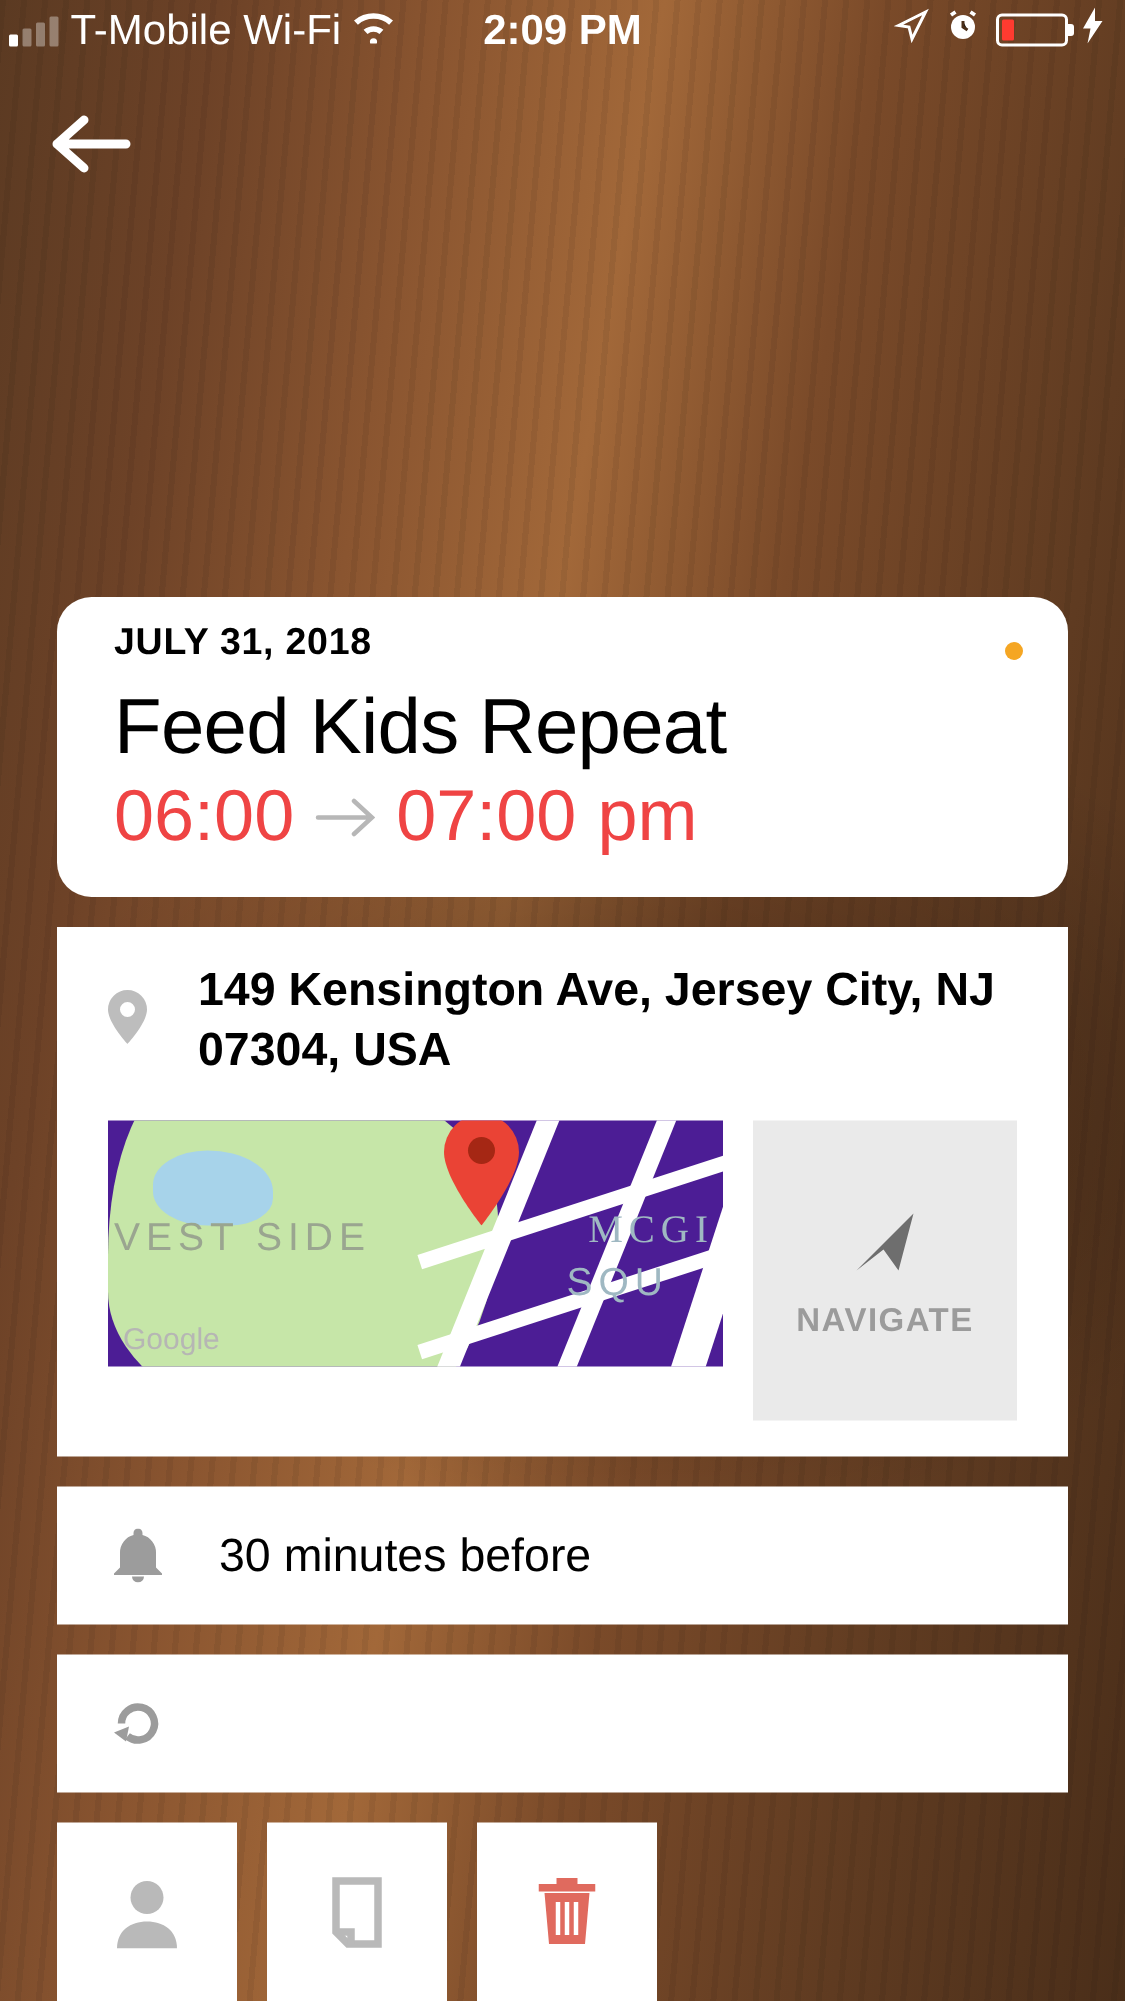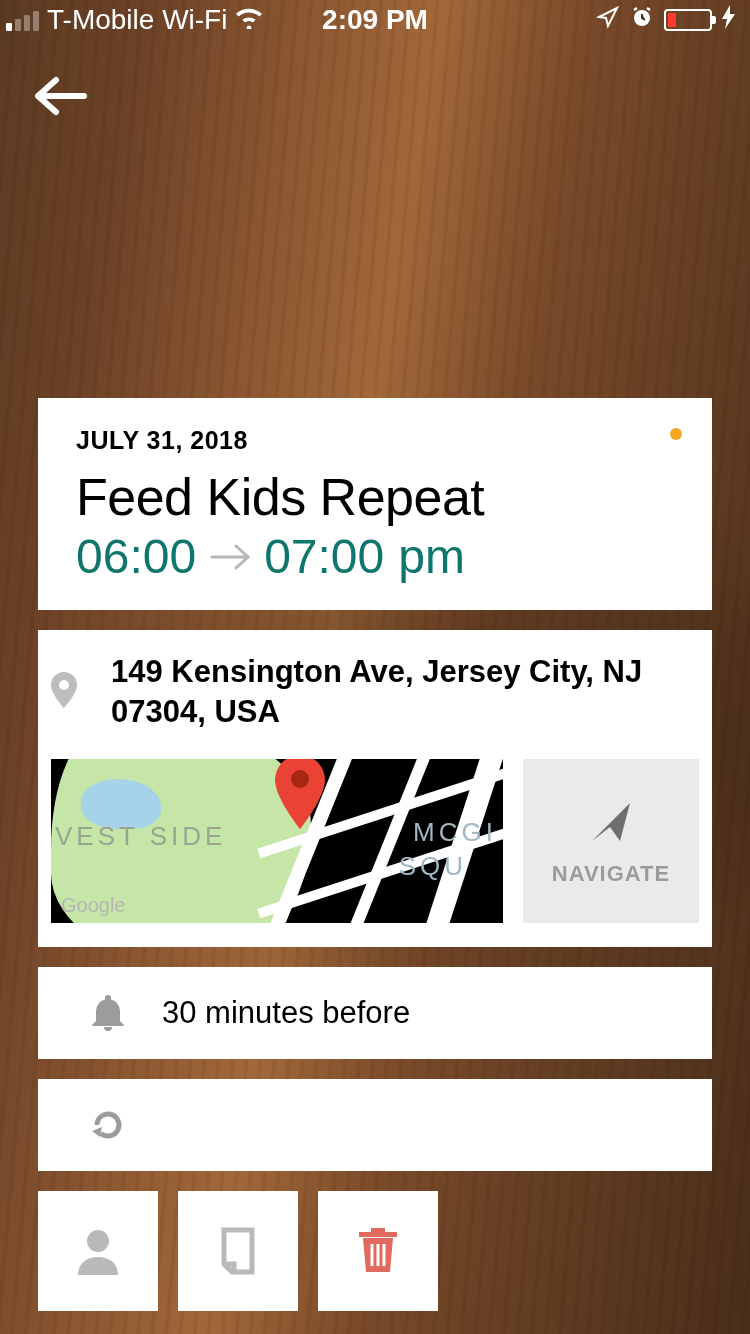--- a/index.html
+++ b/index.html
@@ -24,44 +24,44 @@
   .time{position:absolute;left:50%;transform:translateX(-50%);font-weight:600;}
   .status-right{margin-left:auto;display:flex;align-items:center;gap:10px;padding-right:14px;}
   .battery{width:48px;height:22px;border:2px solid #fff;border-radius:4px;position:relative;}
   .battery::after{content:"";position:absolute;right:-6px;top:5px;width:4px;height:8px;background:#fff;border-radius:0 2px 2px 0;}
   .battery i{position:absolute;left:2px;top:2px;bottom:2px;width:8px;background:#ff3b30;border-radius:1px;}
   
   .back{position:absolute;top:72px;left:30px;}
   
   .content{position:absolute;top:398px;left:38px;right:38px;display:flex;flex-direction:column;gap:20px;}
   .card{background:#fff;}
-  .event-card{padding:28px 38px 26px;position:relative;}
+  .event-card{padding:16px 38px 26px;position:relative;border-radius:23px;}
   .dot{position:absolute;top:30px;right:30px;width:12px;height:12px;border-radius:50%;background:#f5a623;}
   .event-date{font-size:25px;font-weight:700;letter-spacing:.5px;}
   .event-title{font-size:52px;font-weight:400;margin-top:12px;letter-spacing:-.5px;}
-  .event-time{font-size:48px;color:#0f766e;margin-top:2px;font-weight:300;display:flex;align-items:center;gap:14px;}
-  .loc-card{padding:22px 13px 24px;}
+  .event-time{font-size:48px;color:#ef4444;margin-top:2px;font-weight:300;display:flex;align-items:center;gap:14px;}
+  .loc-card{padding:22px 34px 24px;}
   .loc-row{display:flex;align-items:center;gap:34px;}
   .pin-g{color:#bdbdbd;}
   .address{font-size:31px;font-weight:600;line-height:1.3;}
   .map-row{display:flex;gap:20px;margin-top:26px;}
-  .map{flex:1;height:164px;position:relative;overflow:hidden;background:#000000;}
+  .map{flex:1;height:164px;position:relative;overflow:hidden;background:#4c1d95;}
   .park{position:absolute;left:0;top:-30px;width:260px;height:240px;background:#c6e6a8;border-radius:20% 50% 40% 60%/50% 40% 60% 40%;}
   .lake{position:absolute;left:30px;top:20px;width:80px;height:50px;background:#a7d3ea;border-radius:50% 60% 40% 50%;}
   .streets{position:absolute;inset:0;}
   .st{position:absolute;background:#fff;}
   .map-label{position:absolute;font-size:26px;font-weight:500;color:#9aa590;letter-spacing:4px;}
   .map-label.ws{left:4px;top:62px;}
-  .map-label.mc{right:6px;top:58px;color:#9fb8c2;}
+  .map-label.mc{right:6px;top:58px;color:#9fb8c2;font-family:Liberation Serif, serif;}
   .map-label.sq{right:36px;top:92px;color:#9fb8c2;}
   .google{position:absolute;left:10px;bottom:6px;font-size:20px;color:#b6b6b4;font-family:Liberation Sans, sans-serif;}
   .map-pin{position:absolute;left:224px;top:-4px;}
-  .nav-btn{width:176px;height:164px;background:#eaeaea;display:flex;flex-direction:column;align-items:center;justify-content:center;gap:12px;}
+  .nav-btn{width:176px;height:200px;background:#eaeaea;display:flex;flex-direction:column;align-items:center;justify-content:center;gap:12px;}
   .nav-label{font-size:22px;font-weight:700;color:#9b9b9b;letter-spacing:1px;}
-  .row-card{display:flex;align-items:center;gap:34px;padding:28px 50px;}
+  .row-card{display:flex;align-items:center;gap:34px;padding:28px 34px;}
   .row-icon{color:#9c9c9c;width:40px;display:flex;justify-content:center;}
   .row-text{font-size:31px;font-weight:500;}
   .action-row{display:flex;gap:20px;}
   .action-btn{width:120px;height:120px;background:#fff;display:flex;align-items:center;justify-content:center;}
 </style>
 </head>
 <body>
 <div class="wood-streaks"></div>
 
 <div class="status">

